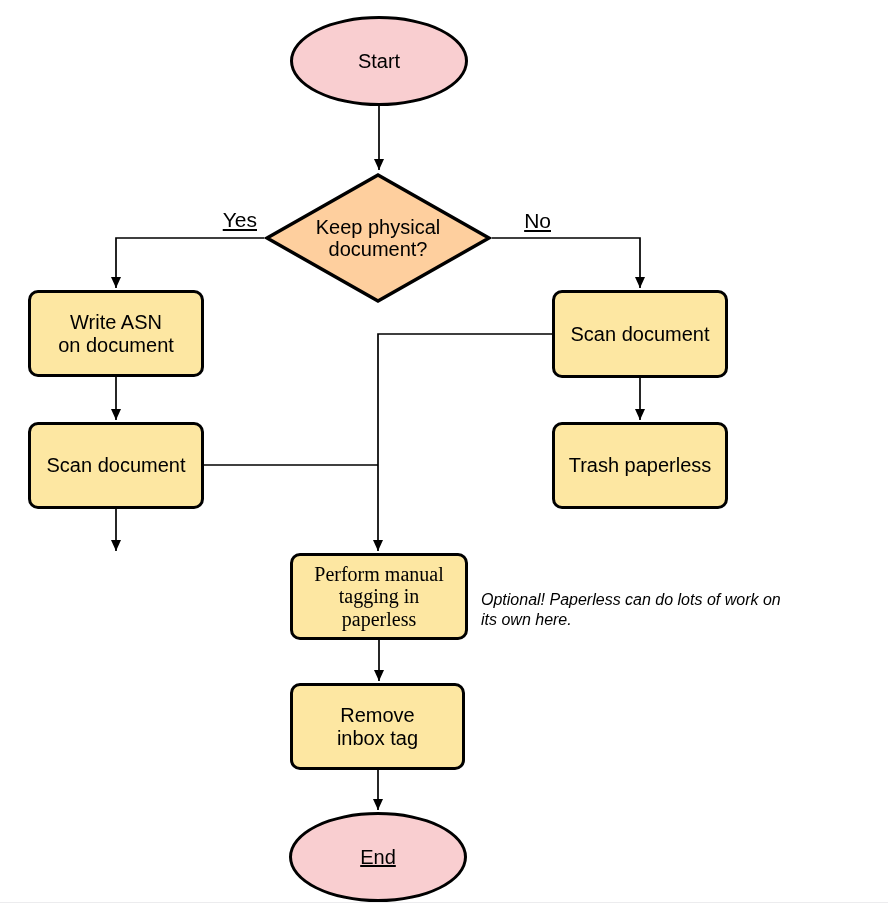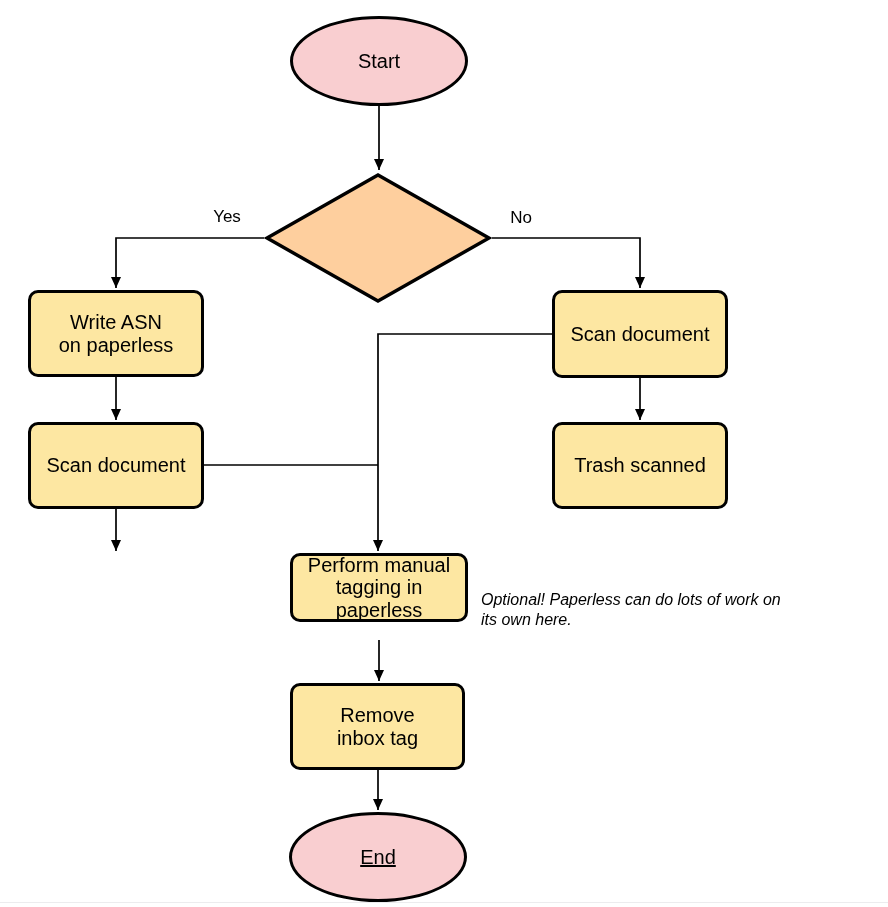--- a/index.html
+++ b/index.html
@@ -71,23 +71,24 @@
     z-index: 1;
   }
   .decision svg.shape polygon {
     fill: var(--c-decision-fill, #fecf9e);
     stroke: var(--c-stroke, #000000);
     stroke-width: 3.5px;
   }
   .edge-label {
     position: absolute;
     width: 60px;
-    text-align: center;
-    font-size: 17px;
+    text-align: right;
+    font-size: 21px;
     line-height: 1.1;
+    text-decoration: underline;
   }
   .annotation {
     position: absolute;
     left: 481px;
     top: 590px;
     width: 404px;
     font-size: 16px;
     font-style: italic;
     line-height: 1.25;
     white-space: pre-line;
@@ -102,21 +103,21 @@
   }
 
   
   #node-start        { left: 290px; top: 16px;  width: 178px; height: 90px; }
   #node-decision     { left: 264px; top: 172px; width: 228px; height: 132px; }
   #node-write-asn    { left: 28px;  top: 290px; width: 176px; height: 87px; }
   #node-scan-left    { left: 28px;  top: 422px; width: 176px; height: 87px; }
   #node-archive      { left: 28px;  top: 553px; width: 176px; height: 87px; }
   #node-scan-right   { left: 552px; top: 290px; width: 176px; height: 88px; }
   #node-trash        { left: 552px; top: 422px; width: 176px; height: 87px; }
-  #node-tagging      { left: 290px; top: 553px; width: 178px; height: 69px; }
+  #node-tagging      { left: 290px; top: 553px; width: 178px; height: 87px; font-family: Liberation Serif, serif; }
   #node-remove-inbox { left: 290px; top: 683px; width: 175px; height: 87px; align-items: center; }
   #node-end          { left: 289px; top: 812px; width: 178px; height: 90px; text-decoration: underline; }
 
   #edge-label-yes { left: 197px; top: 208px; }
   #edge-label-no  { left: 491px; top: 209px; }
 </style>
 </head>
 <body>
 
 <div class="canvas">
@@ -140,38 +141,40 @@
   </svg>
 
   <div id="node-start" class="node terminal">
     <span class="label">Start</span>
   </div>
 
   <div id="node-decision" class="node decision">
     <svg class="shape" viewBox="0 0 228 134" xmlns="http://www.w3.org/2000/svg" preserveAspectRatio="none">
       <polygon points="114,3 225,67 114,131 3,67"></polygon>
     </svg>
+    <span class="label">Keep physical
+document?</span>
   </div>
 
   <div id="node-write-asn" class="node process">
     <span class="label">Write ASN
-on paperless</span>
+on document</span>
   </div>
 
   <div id="node-scan-left" class="node process">
     <span class="label">Scan document</span>
   </div>
 
 
   <div id="node-scan-right" class="node process">
     <span class="label">Scan document</span>
   </div>
 
   <div id="node-trash" class="node process">
-    <span class="label">Trash scanned</span>
+    <span class="label">Trash paperless</span>
   </div>
 
   <div id="node-tagging" class="node process">
     <span class="label">Perform manual
 tagging in
 paperless</span>
   </div>
 
   <div id="node-remove-inbox" class="node process">
     <span class="label">Remove

